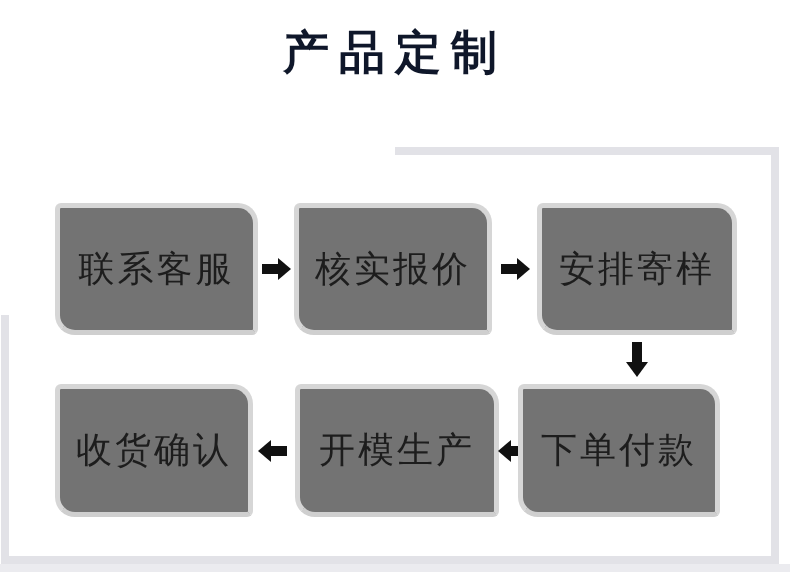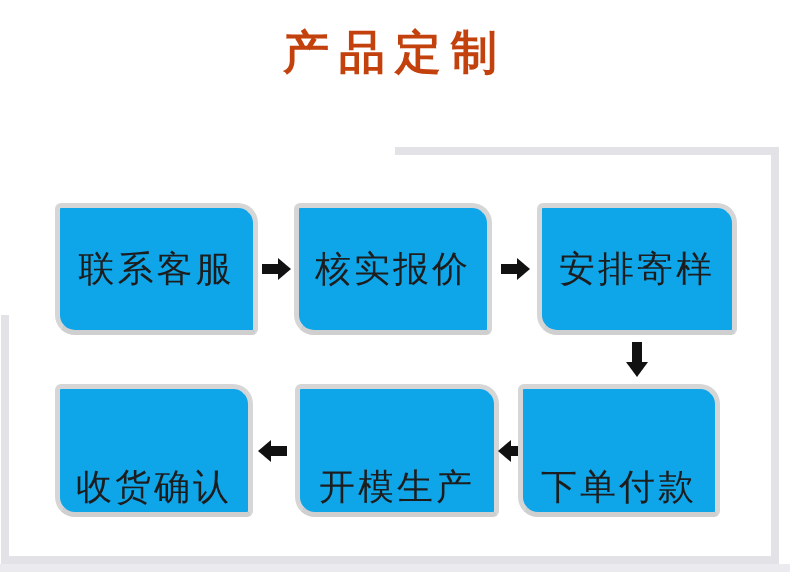--- a/index.html
+++ b/index.html
@@ -7,21 +7,21 @@
     width:790px;height:572px;position:relative;overflow:hidden;
     background:#ffffff;
     font-family:"Liberation Serif","DejaVu Serif",serif;
   }
   .stage{position:absolute;inset:0;width:790px;height:572px;}
 
   
   .title{
     position:absolute;top:22px;left:0;width:790px;
     text-align:center;font-size:46px;font-weight:600;
-    color:#c2410c;letter-spacing:10px;white-space:nowrap;
+    color:#0f172a;letter-spacing:10px;white-space:nowrap;
   }
   .subtitle{
     position:absolute;top:84px;left:0;width:790px;
     text-align:center;font-size:32px;font-weight:700;
     letter-spacing:2px;white-space:nowrap;
     color:#8a8a8a;
     font-family:"Liberation Sans","DejaVu Sans",sans-serif;
   }
   @supports (-webkit-text-stroke: 1px #000){
     .subtitle{color:transparent;-webkit-text-stroke:1.2px #8a8a8a;}
@@ -31,30 +31,30 @@
   .frame{position:absolute;background:#e2e2e7;}
   .frame-top{left:395px;top:147px;width:384px;height:8px;}
   .frame-right{left:771px;top:147px;width:8px;height:417px;}
   .frame-bottom{left:1px;top:556px;width:778px;height:8px;}
   .frame-left{left:1px;top:315px;width:8px;height:249px;}
   .page-band{position:absolute;left:0;top:564px;width:790px;height:8px;background:#ebebef;}
 
   
   .step{
     position:absolute;
-    background:#0ea5e9;
+    background:#737373;
     border:5px solid #d6d6d6;
     border-bottom-color:#cfcfcf;
     border-radius:6px 20px 6px 20px;
     box-sizing:border-box;
     display:flex;align-items:center;justify-content:center;
     font-size:36px;color:#1d1d1d;letter-spacing:3px;white-space:nowrap;
   }
   .r1{top:203px;height:132px;}
-  .r2{top:384px;height:133px;align-items:flex-end;}
+  .r2{top:384px;height:133px;}
   .b1{left:55px;width:203px;}
   .b2{left:294px;width:198px;}
   .b3{left:537px;width:200px;align-items:center;}
   .b4{left:55px;width:198px;}
   .b5{left:295px;width:204px;}
   .b6{left:518px;width:202px;}
 
   
   .arr{position:absolute;display:flex;align-items:center;}
   .arr .stem{background:#111;}

